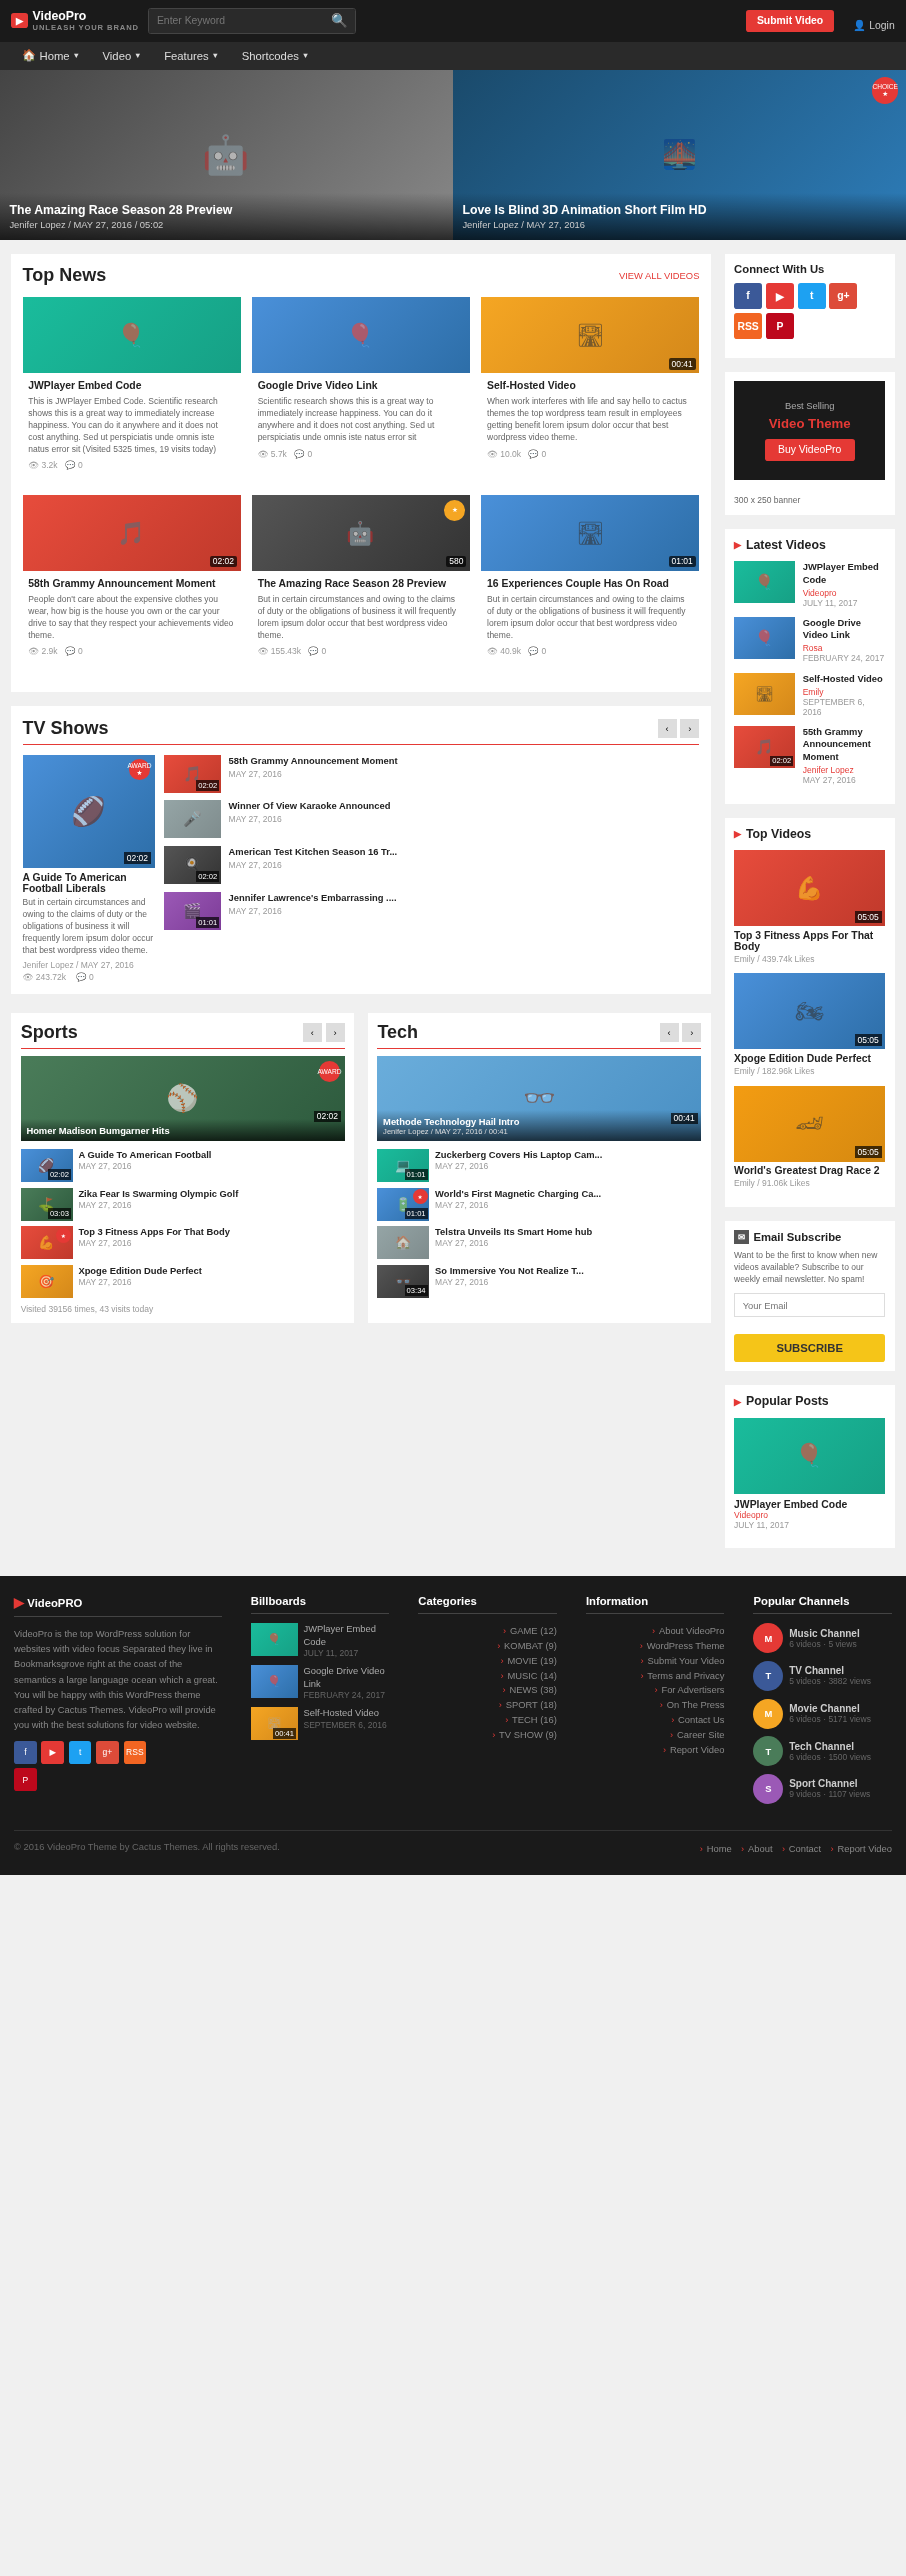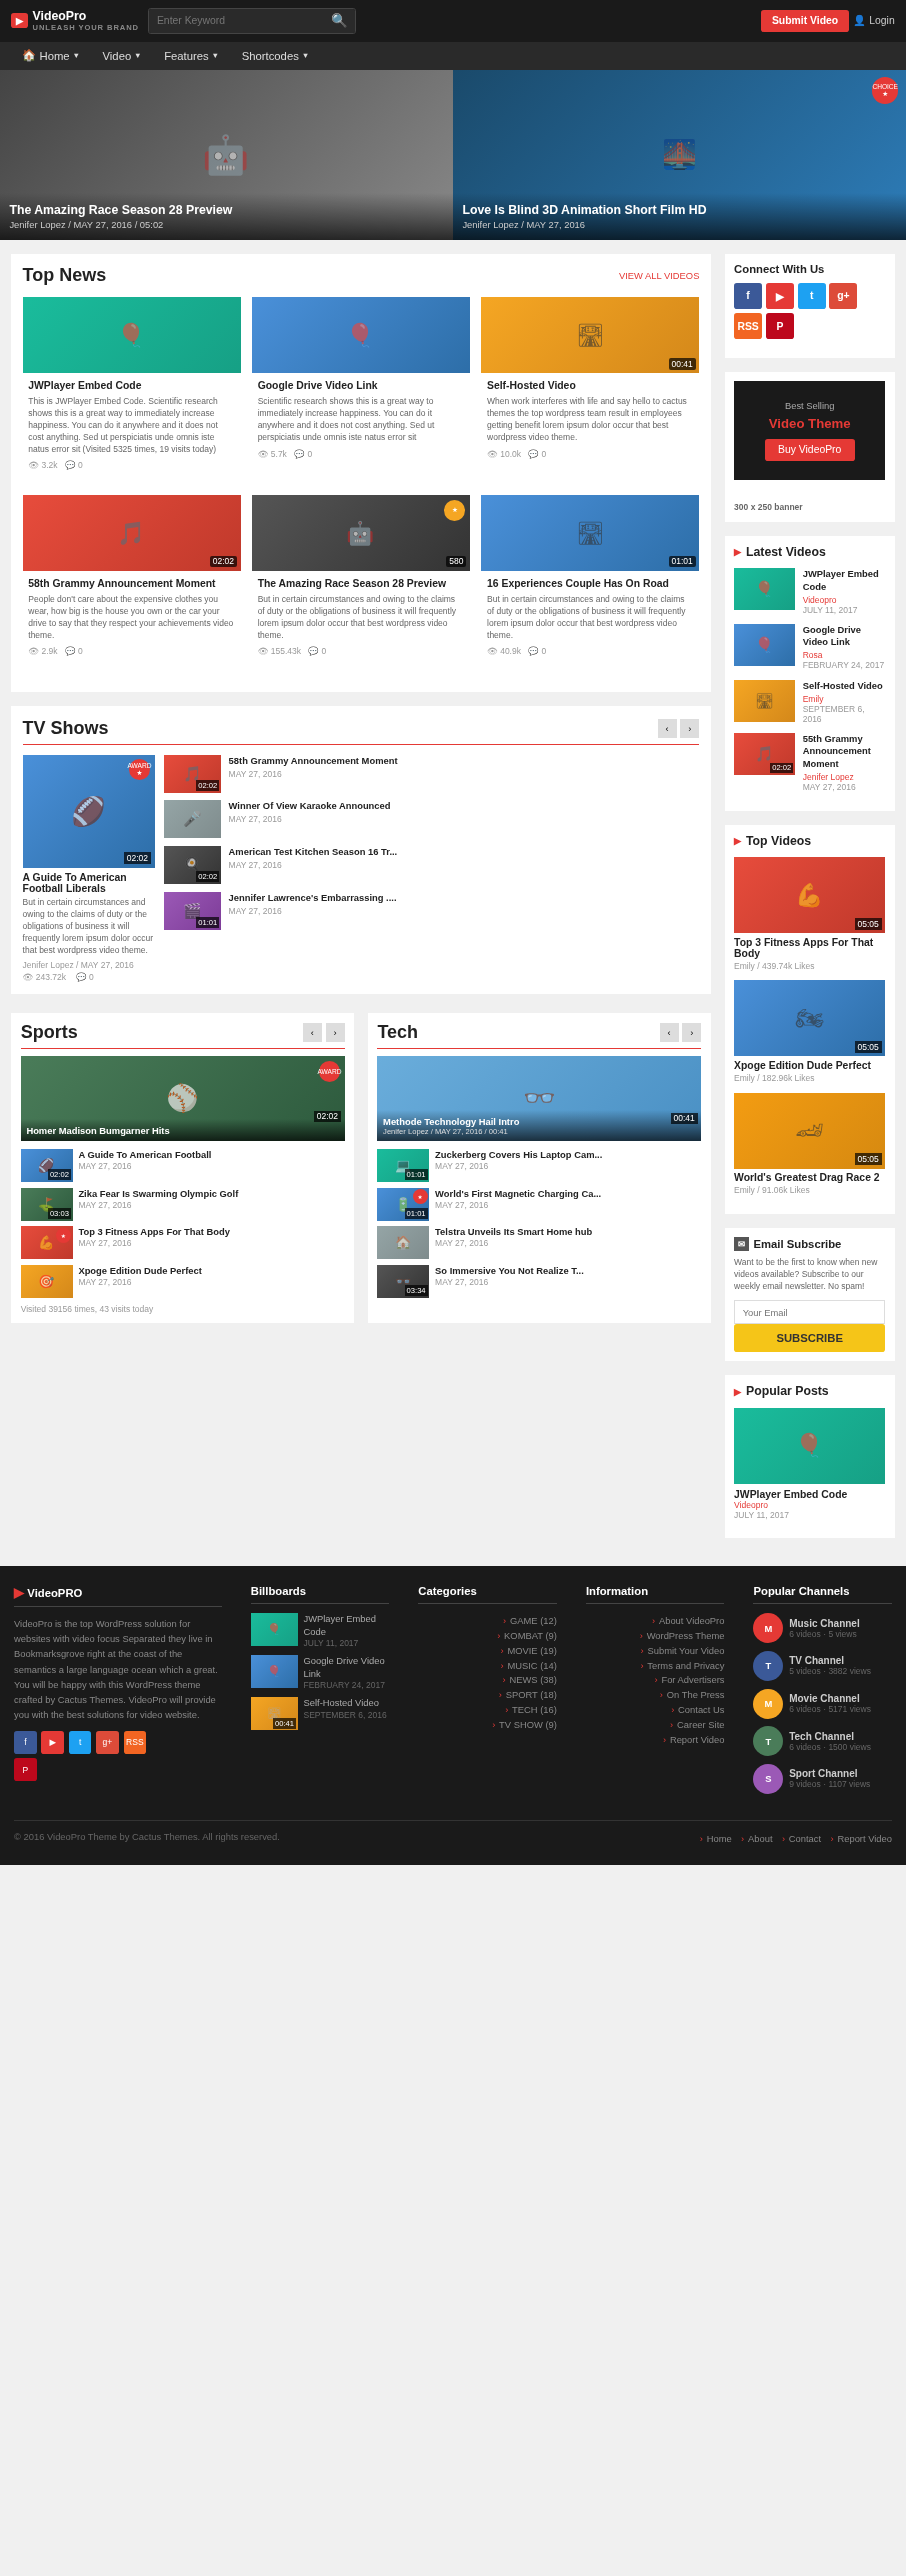--- a/index.html
+++ b/index.html
@@ -5,21 +5,21 @@
     * { box-sizing: border-box; margin: 0; padding: 0; }
     body { font-family: Arial, sans-serif; font-size: 11.3px; background: #f0f0f0; color: #333; }
 
     
     .header { background: #1a1a1a; display: flex; align-items: center; padding: 7.6px 11.3px; gap: 9.4px; }
     .logo { display: flex; align-items: center; gap: 4.7px; color: #fff; font-weight: bold; font-size: 13.2px; }
     .logo-icon { background: #e53935; color: #fff; border-radius: 2.8px; padding: 1.9px 4.7px; font-size: 9.4px; }
     .search-bar { flex: 1; max-width: 208px; display: flex; border: 0.9px solid #444; border-radius: 2.8px; overflow: hidden; }
     .search-bar input { flex: 1; background: #2a2a2a; border: none; color: #aaa; padding: 4.7px 7.6px; font-size: 10.4px; outline: none; }
     .search-btn { background: #2a2a2a; border: none; color: #aaa; padding: 4.7px 7.6px; cursor: pointer; }
-    .header-right { margin-left: auto; display: flex; gap: 4px; align-items: center; }
+    .header-right { margin-left: auto; display: flex; gap: 19px; align-items: flex-end; }
     .submit-btn { background: #e53935; color: #fff; border: none; padding: 5.7px 11.3px; border-radius: 2.8px; font-size: 10.4px; cursor: pointer; font-weight: bold; }
     .login-btn { color: #ccc; font-size: 10.4px; cursor: pointer; }
 
     
     .nav { background: #2a2a2a; display: flex; padding: 0 11.3px; }
     .nav-item { color: #ddd; padding: 7.6px 11.3px; font-size: 11.3px; cursor: pointer; display: flex; align-items: center; gap: 2.8px; }
     .nav-item .arrow { font-size: 7.6px; }
 
     
     .hero { display: flex; height: 170px; }
@@ -98,41 +98,41 @@
     .tw { background: #1da1f2; }
     .gp { background: #dd4b39; }
     .rs { background: #f26522; }
     .pi { background: #bd081c; }
 
     .ad-banner { background: #1a1a1a; color: #fff; text-align: center; padding: 19px 9.4px; margin-bottom: 4.7px; }
     .ad-banner-subtitle { font-size: 9.4px; color: #aaa; margin-bottom: 4.7px; }
     .ad-banner-title { font-size: 13.2px; font-weight: bold; margin-bottom: 7.6px; }
     .ad-banner-title span { color: #e53935; }
     .ad-banner-btn { background: #e53935; color: #fff; border: none; padding: 5.7px 13.2px; border-radius: 2.8px; font-size: 10.4px; cursor: pointer; }
-    .ad-banner-size { font-size: 8.5px; color: #666; margin-top: 22px; font-weight: bold; }
+    .ad-banner-size { font-size: 8.5px; color: #666; margin-top: 15px; }
 
     .latest-item { display: flex; gap: 7.6px; margin-bottom: 9.4px; align-items: flex-start; }
     .latest-thumb { width: 61px; height: 42px; background: #ccc; flex-shrink: 0; position: relative; }
     .latest-thumb-duration { position: absolute; bottom: 1.9px; right: 1.9px; background: rgba(0,0,0,0.7); color: #fff; font-size: 7.6px; padding: 0.9px 1.9px; }
     .latest-info { flex: 1; }
     .latest-title { font-size: 9.4px; font-weight: bold; color: #222; line-height: 1.3; margin-bottom: 1.9px; }
     .latest-channel { font-size: 8.5px; color: #e53935; }
     .latest-date { font-size: 8.5px; color: #999; }
 
     .top-video-item { margin-bottom: 9.4px; }
     .top-video-img { width: 100%; height: 76px; background: #ccc; position: relative; }
     .top-video-duration { position: absolute; bottom: 3.8px; right: 3.8px; background: rgba(0,0,0,0.7); color: #fff; font-size: 8.5px; padding: 0.9px 2.8px; }
     .top-video-title { font-size: 10.4px; font-weight: bold; color: #222; margin-top: 3.8px; }
     .top-video-meta { font-size: 8.5px; color: #999; margin-top: 1.9px; }
 
     .email-section { background: #fff; padding: 9.4px; margin-bottom: 14px; }
     .email-title { font-size: 11.3px; font-weight: bold; color: #222; margin-bottom: 5.7px; display: flex; align-items: center; gap: 4.7px; }
     .email-icon { color: #fff; background: #555; padding: 1.9px 3.8px; font-size: 8.5px; }
     .email-text { font-size: 8.5px; color: #666; line-height: 1.4; margin-bottom: 7.6px; }
-    .email-input { width: 100%; border: 0.9px solid #ddd; padding: 5.7px 7.6px; font-size: 9.4px; margin-bottom: 0; outline: none; }
+    .email-input { width: 100%; border: 0.9px solid #ddd; padding: 5.7px 7.6px; font-size: 9.4px; margin-bottom: 17px; outline: none; }
     .subscribe-btn { width: 100%; background: #f5c518; border: none; padding: 7.6px; font-size: 11.3px; font-weight: bold; color: #333; cursor: pointer; border-radius: 2.8px; }
 
     .popular-item { margin-bottom: 9.4px; }
     .popular-img { width: 100%; height: 76px; background: linear-gradient(135deg, #6aaddb, #4a90c4); margin-bottom: 4.7px; }
     .popular-title { font-size: 10.4px; font-weight: bold; color: #222; }
     .popular-channel { font-size: 8.5px; color: #e53935; }
     .popular-date { font-size: 8.5px; color: #999; }
 
     
     .footer { background: #1a1a1a; color: #aaa; padding: 19px 14px; }

